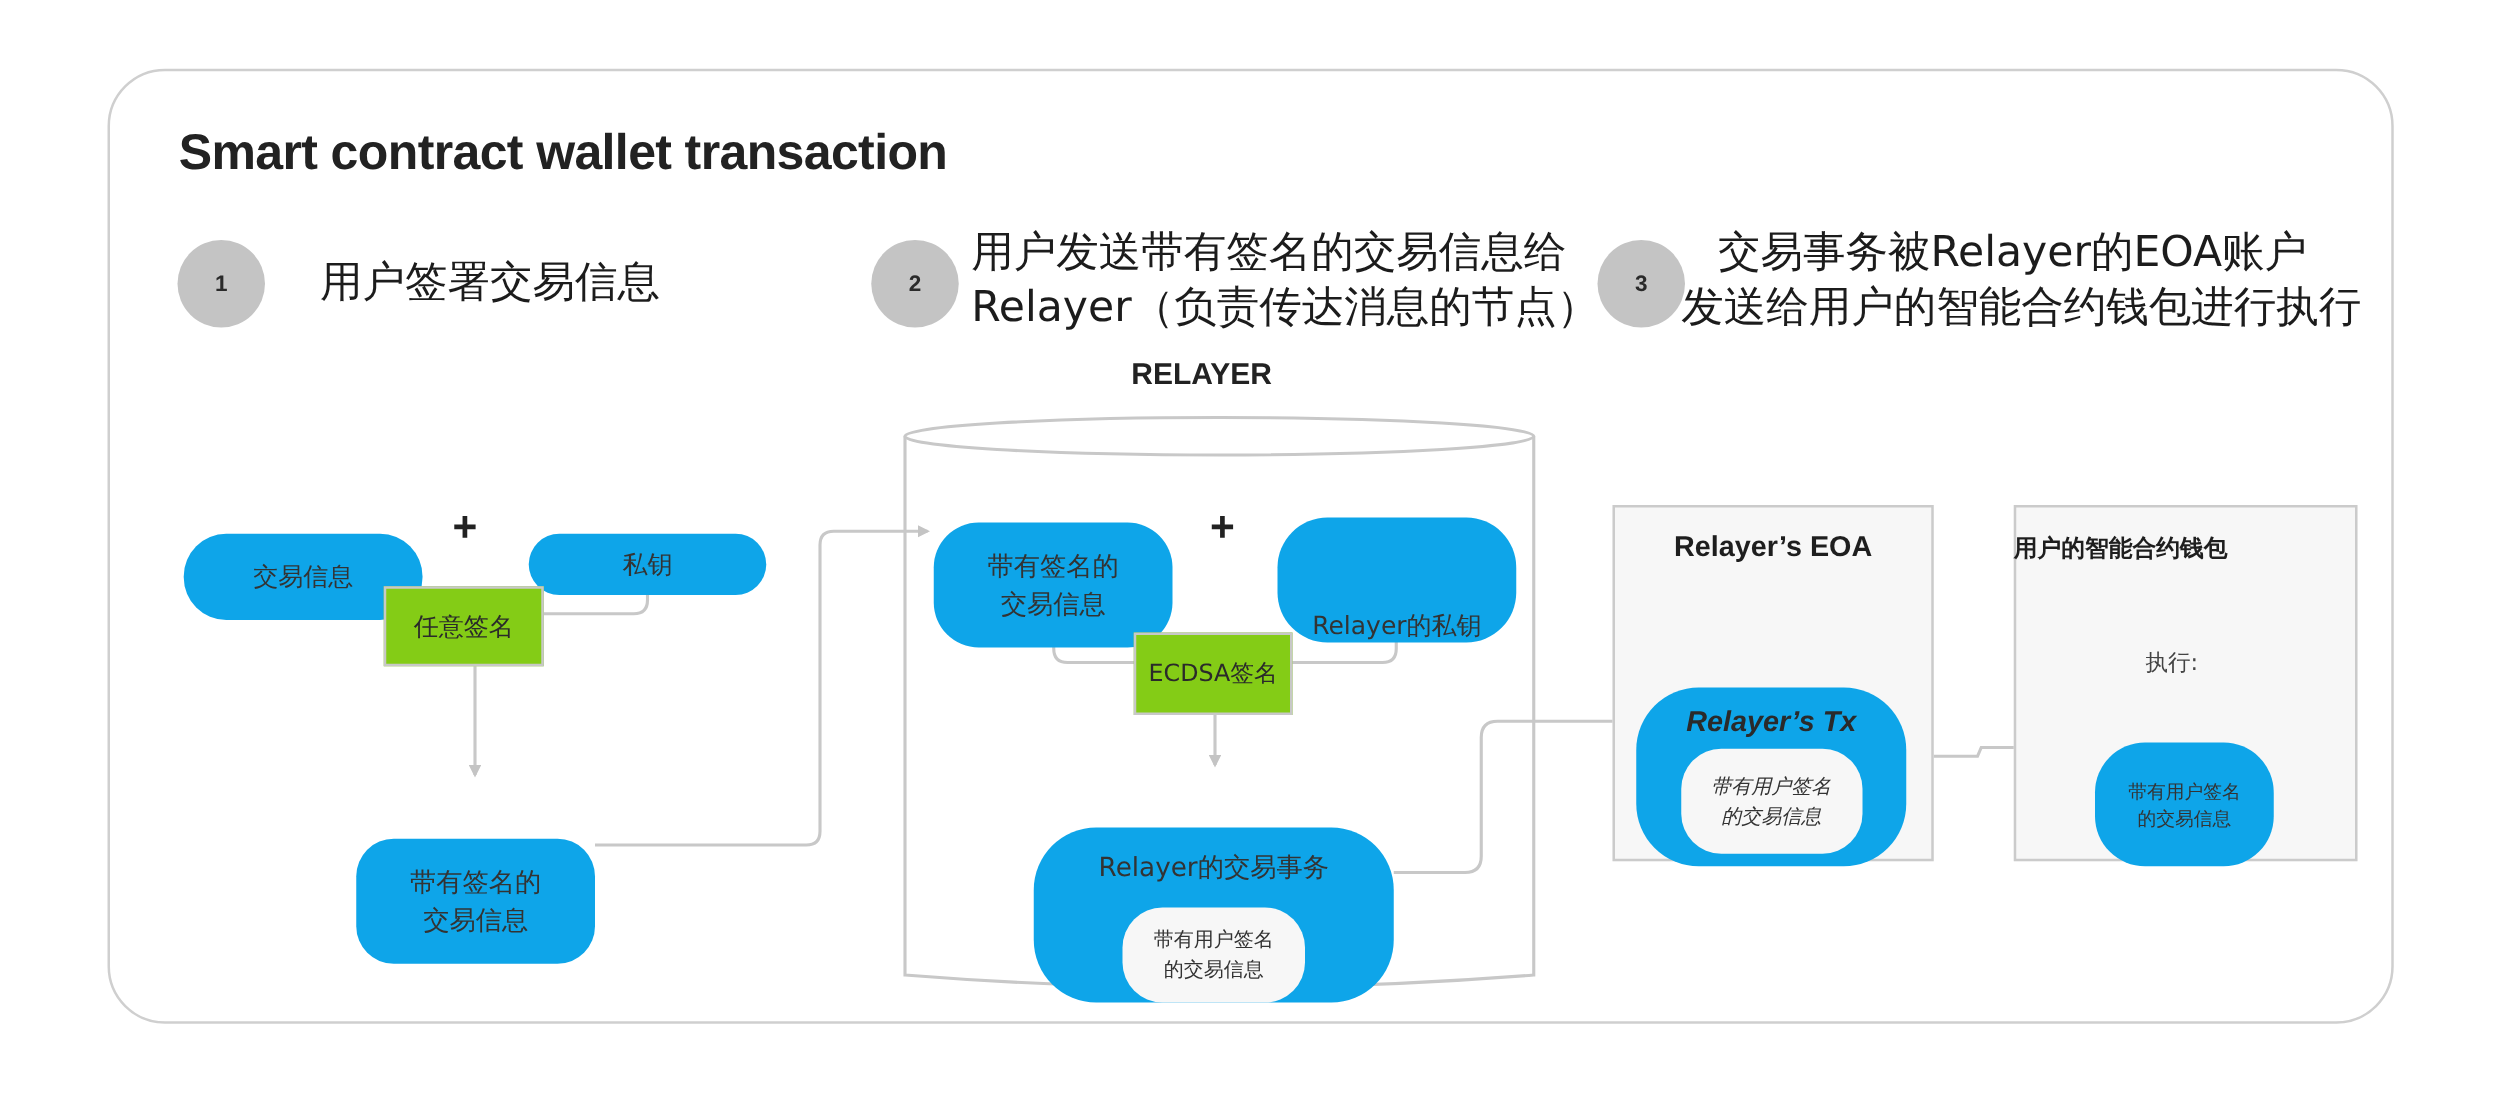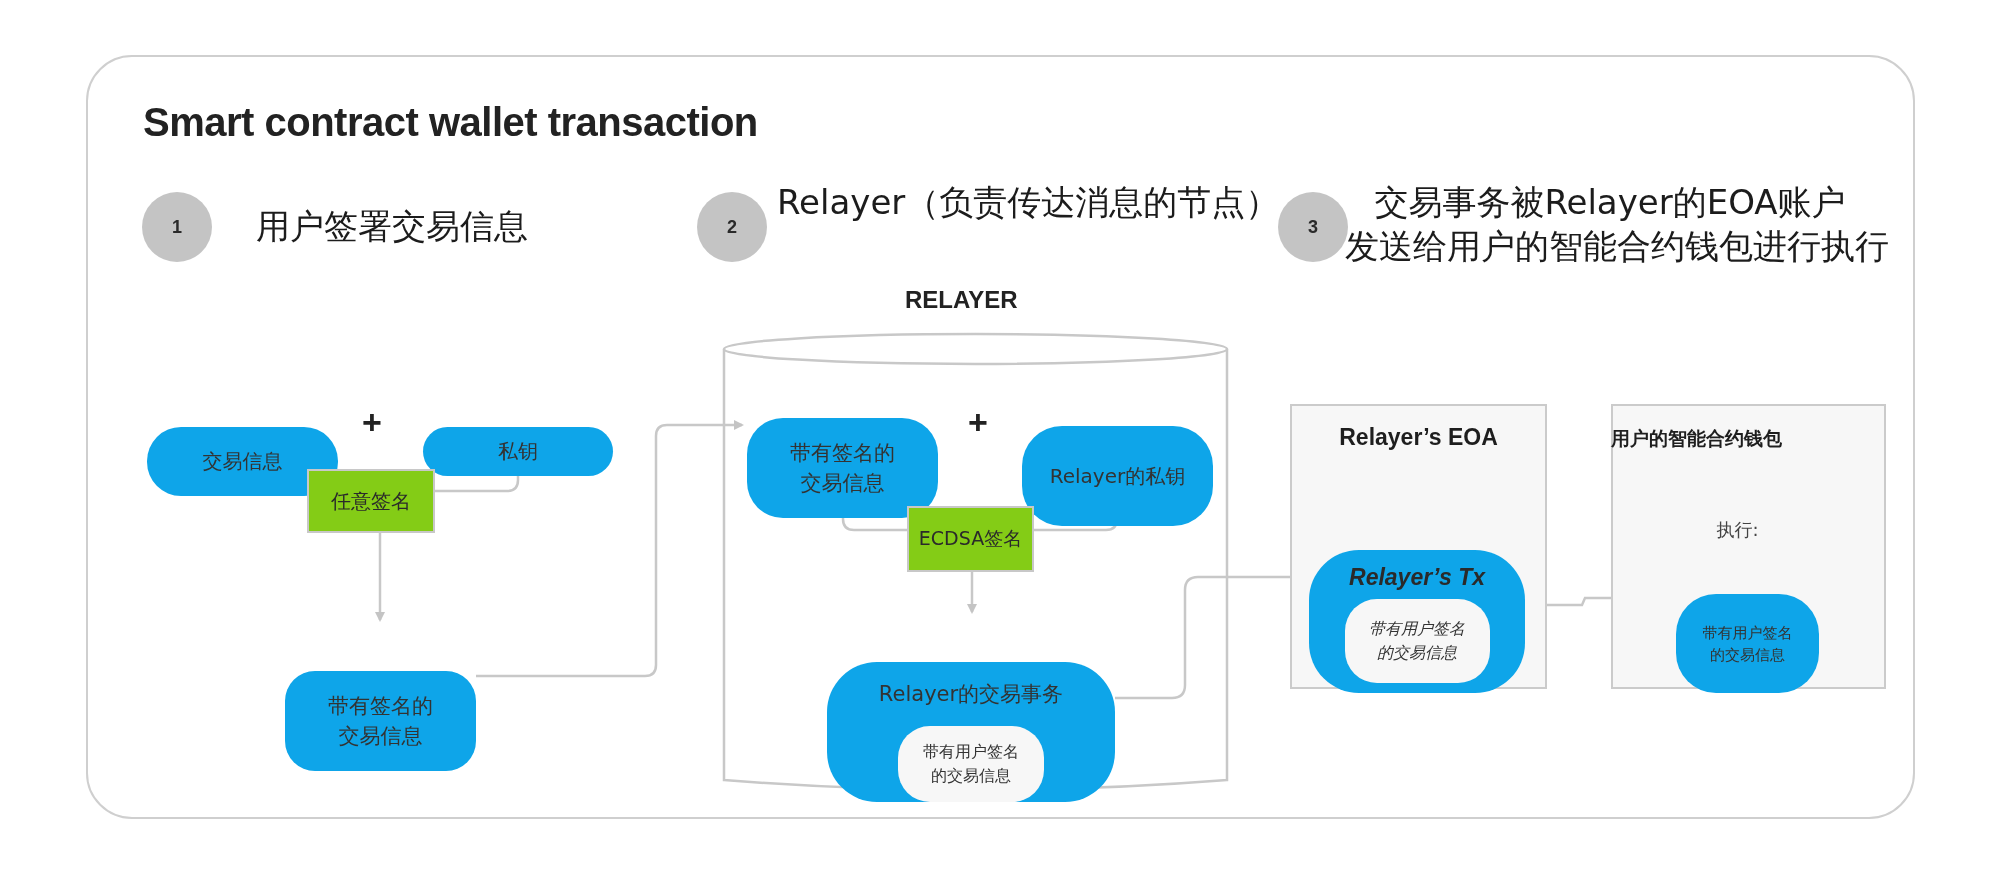--- a/index.html
+++ b/index.html
@@ -35,20 +35,21 @@
   <span>1</span>
 </div>
 <div class="abs step-text" style="left:256px;top:204px;">
   <div>用户签署交易信息</div>
 </div>
 
 <div class="abs step-circle" style="left:697px;top:192px;">
   <span>2</span>
 </div>
 <div class="abs step-text" style="left:777px;top:180px;width:470px;">
+  <div>用户发送带有签名的交易信息给</div>
   <div>Relayer（负责传达消息的节点）</div>
 </div>
 
 <div class="abs step-circle" style="left:1278px;top:192px;">
   <span>3</span>
 </div>
 <div class="abs step-text" style="left:1345px;top:180px;width:530px;">
   <div>交易事务被Relayer的EOA账户</div>
   <div>发送给用户的智能合约钱包进行执行</div>
 </div>
@@ -94,21 +95,21 @@
   <div>带有签名的</div>
   <div>交易信息</div>
 </div>
 
 <div class="abs" style="left:905px;top:286px;font-family:'Liberation Sans',sans-serif;font-weight:bold;font-size:24px;color:#222;">RELAYER</div>
 <div class="abs pill" style="left:747px;top:374px;width:191px;height:100px;border-radius:36px;font-size:21px;line-height:30px;flex-direction:column;">
   <div>带有签名的</div>
   <div>交易信息</div>
 </div>
 <div class="abs plus" style="left:968px;top:403px;">+</div>
-<div class="abs pill" style="left:1022px;top:382px;width:191px;height:100px;border-radius:40px;font-size:20px;">
+<div class="abs pill" style="left:1022px;top:370px;width:191px;height:100px;border-radius:40px;font-size:20px;align-items:flex-end;">
   <span>Relayer的私钥</span>
 </div>
 <div class="abs sq" style="left:907px;top:506px;width:127px;height:66px;font-size:19px;">
   <span>ECDSA签名</span>
 </div>
 <div class="abs pill" style="left:827px;top:618px;width:288px;height:140px;border-radius:50px;flex-direction:column;justify-content:flex-start;">
   <div style="margin-top:18px;font-size:21px;color:#333;">Relayer的交易事务</div>
   <div class="inner-white" style="margin-top:18px;width:146px;height:80px;border-radius:32px;flex-direction:column;font-size:16px;line-height:24px;">
     <div>带有用户签名</div>
     <div>的交易信息</div>

